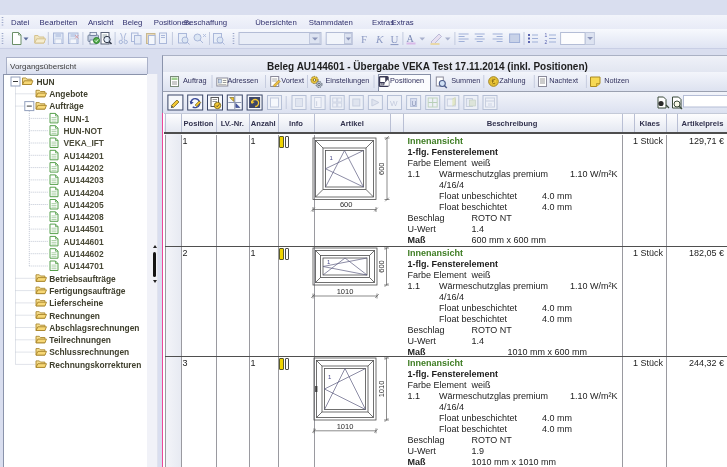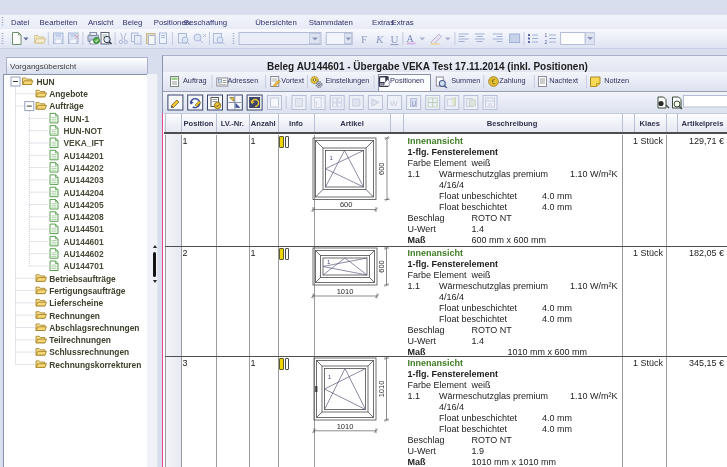--- a/index.html
+++ b/index.html
@@ -614,21 +614,21 @@
   <div class="txt" style="left:379px;top:299.6px;">4.0 mm</div>
   <div class="txt" style="left:276px;top:310.6px;">Float beschichtet</div>
   <div class="txt" style="left:379px;top:310.6px;">4.0 mm</div>
   <div class="txt" style="left:244.5px;top:321.6px;">Beschlag</div>
   <div class="txt" style="left:308.5px;top:321.6px;">ROTO NT</div>
   <div class="txt" style="left:244.5px;top:332.6px;">U-Wert</div>
   <div class="txt" style="left:308.5px;top:332.6px;">1.9</div>
   <div class="txt b" style="left:244.5px;top:343.6px;">Maß</div>
   <div class="txt" style="left:308.5px;top:343.6px;">1010 mm x 1010 mm</div>
   <div class="txt rt" style="left:440px;top:244.60000000000002px;width:60px;">1 Stück</div>
-  <div class="txt rt" style="left:501px;top:244.60000000000002px;width:60px;">345,15 €</div>
+  <div class="txt rt" style="left:501px;top:244.60000000000002px;width:60px;">244,32 €</div>
   <svg width="100" height="93" style="position:absolute;left:138px;top:17px;">
         <rect x="12" y="8" width="63" height="61.5" fill="none" stroke="#4c4c4c" stroke-width="0.8"></rect>
         <rect x="14.5" y="10.5" width="58.0" height="56.5" fill="none" stroke="#4c4c4c" stroke-width="0.8"></rect>
         <rect x="22" y="18" width="43" height="41.5" fill="none" stroke="#4c4c4c" stroke-width="0.8"></rect>
         <rect x="24.5" y="20.5" width="38.0" height="36.5" fill="none" stroke="#4c4c4c" stroke-width="0.8"></rect>
         <line x1="14.5" y1="10.5" x2="22" y2="18" fill="none" stroke="#4c4c4c" stroke-width="0.8"></line>
         <line x1="72.5" y1="10.5" x2="65" y2="18" fill="none" stroke="#4c4c4c" stroke-width="0.8"></line>
         <line x1="14.5" y1="67.0" x2="22" y2="59.5" fill="none" stroke="#4c4c4c" stroke-width="0.8"></line>
         <line x1="72.5" y1="67.0" x2="65" y2="59.5" fill="none" stroke="#4c4c4c" stroke-width="0.8"></line>
         <path d="M24.5,38.75 L62.5,20.5 M24.5,38.75 L62.5,57.0" fill="none" stroke="#5c5c80" stroke-width="0.7"></path>

